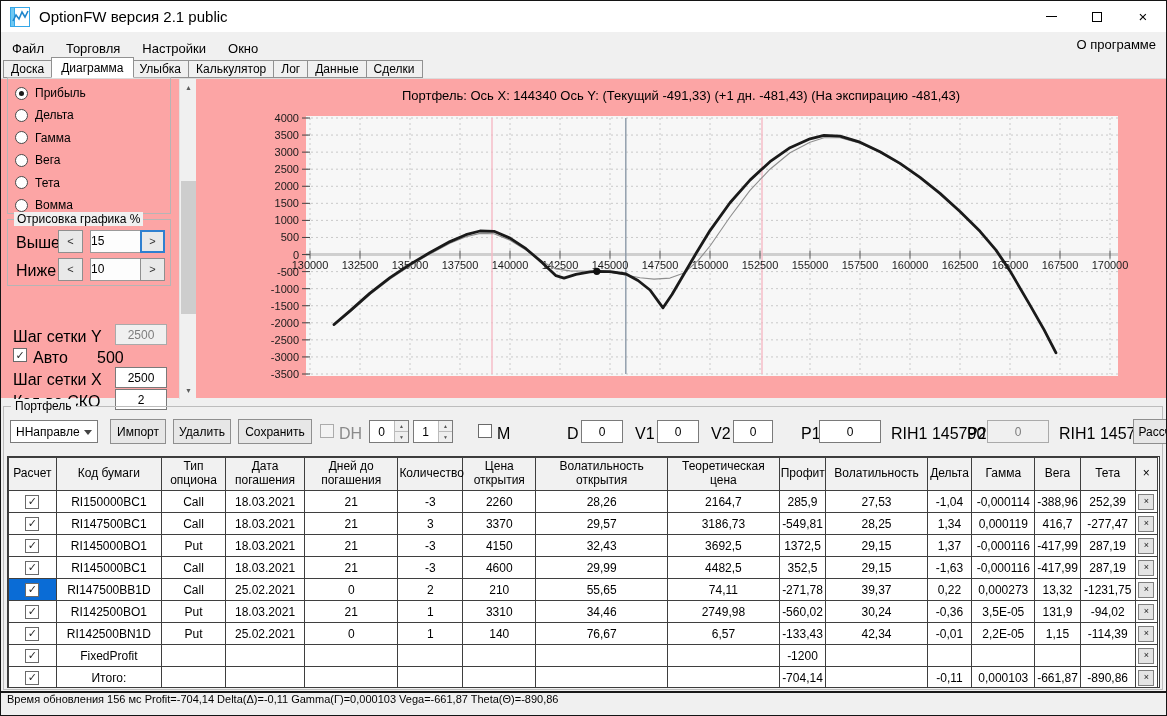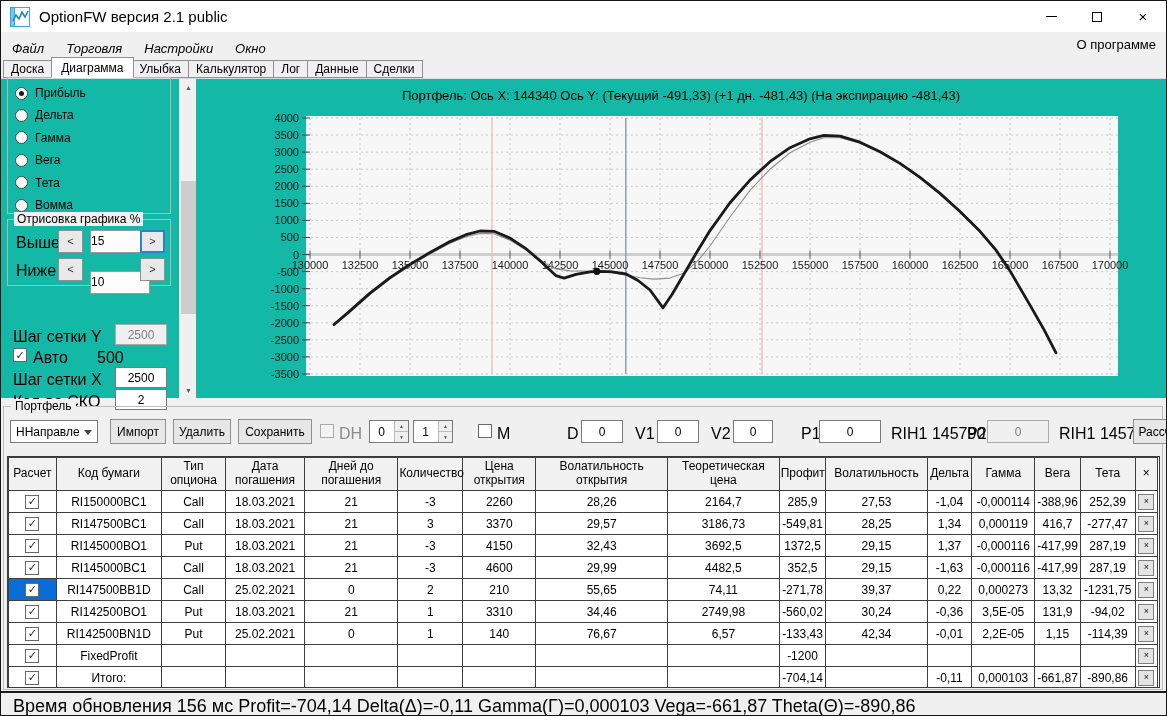--- a/index.html
+++ b/index.html
@@ -10,29 +10,29 @@
   .appicon{margin-left:9px;width:20px;height:20px;display:inline-flex;}
   .title{margin-left:9px;font-size:15px;color:#000;}
   .tbtns{position:absolute;right:0;top:0;height:31px;display:flex;}
   .tbtn{width:46px;height:31px;display:flex;align-items:center;justify-content:center;cursor:default;}
   .min-glyph{width:11px;height:0;border-top:1px solid #000;display:inline-block;}
   .max-glyph{width:10px;height:10px;border:1px solid #000;display:inline-block;}
   .close-glyph{font-size:15px;color:#000;line-height:1;}
   
   .menubar{position:absolute;top:31px;left:0;right:0;height:25px;background:#f0f0f0;display:flex;align-items:center;font-size:13px;}
   #menu-items{display:flex;height:100%;}
-  .menu-item{padding:16px 11px;display:flex;align-items:center;font-style:italic;}
+  .menu-item{padding:16px 11px;display:flex;align-items:center;}
   .menu-right{margin-left:auto;padding:0 10px;display:flex;align-items:center;height:100%;}
   
   .tabbar{position:absolute;top:56px;left:0;right:0;height:21px;display:flex;align-items:flex-end;padding-left:2px;}
   .tab{height:18px;background:#f0f0f0;border:1px solid #919191;border-left-width:0;padding:0 7px;font-size:12px;display:flex;align-items:center;color:#000;}
   .tab:first-child{border-left-width:1px;margin-top:36px;}
   .tab.active{height:21px;background:#fff;border-left-width:1px;border-bottom:1px solid #fff;position:relative;z-index:2;margin:0 -1px;padding:0 9px;}
   
-  .main{position:absolute;top:77px;left:0;right:0;height:320px;background:#14b8a6;border-top:1px solid #dcdcdc;}
+  .main{position:absolute;top:77px;left:0;right:0;height:320px;background:#fca5a5;border-top:1px solid #dcdcdc;}
   .leftpanel{position:absolute;left:0;top:0;width:178px;height:320px;font-size:12px;}
   .groupbox{position:absolute;border:1px solid #b5b5b5;}
   .radios-box{left:6px;top:-2px;width:164px;height:137px;}
   .radio-row{position:absolute;left:7px;height:18px;display:flex;align-items:center;}
   .radio{width:13px;height:13px;border:1px solid #4a4a4a;border-radius:50%;background:#fff;display:inline-block;position:relative;}
   .radio.checked::after{content:"";position:absolute;left:3px;top:3px;width:5px;height:5px;border-radius:50%;background:#1a1a1a;}
   .radio-label{margin-left:7px;}
   .draw-box{left:6px;top:140px;width:164px;height:67px;}
   .gb-label{position:absolute;top:-8px;left:6px;background:#f0f0f0;padding:0 3px;font-size:12px;}
   .draw-row{position:absolute;left:0;height:24px;width:100%;}
@@ -71,21 +71,21 @@
   
   .tablewrap{position:absolute;left:6px;top:58px;right:6px;bottom:3px;border:1px solid #3c3c3c;background:#fff;overflow:hidden;}
   table.grid{border-collapse:collapse;table-layout:fixed;width:1150px;}
   table.grid th{background:#f1f1f1;border:1px solid #3f3f3f;font-weight:normal;font-size:12px;height:33px;line-height:1.15;padding:0 1px;text-align:center;}
   table.grid td{border:1px solid #3f3f3f;font-size:12px;height:22px;text-align:center;padding:0 2px;background:#fff;overflow:hidden;white-space:nowrap;}
   td.profit-green{background:#9de69d;}
   td.profit-red{background:#ffafbc;}
   td.chk-cell.sel{background:#0a6cd6;}
   .xbtn{width:16px;height:16px;background:#e4e4e4;border:1px solid #7f7f7f;font-size:9px;line-height:13px;padding:0;color:#222;}
   
-  .statusbar{position:absolute;left:0;right:0;top:690px;height:26px;background:#f0f0f0;border-top:2px solid #191919;display:flex;align-items:flex-end;font-size:18px;padding-left:12px;}
+  .statusbar{position:absolute;left:0;right:0;top:690px;height:26px;background:#f0f0f0;border-top:2px solid #191919;display:flex;align-items:flex-start;font-size:11px;padding-left:6px;}
 </style>
 </head>
 <body>
 
 <div class="win">
 
   <div class="titlebar">
     <span class="appicon">
       <svg width="20" height="20" viewBox="0 0 20 20">
         <rect x="0.5" y="0.5" width="19" height="19" fill="#ffffff" stroke="#35a7e8"></rect>
@@ -161,21 +161,21 @@
         <span class="gb-label">Отрисовка графика %</span>
         <div class="draw-row" style="top:9px;">
           <span class="lbl abs" style="left:8px;top:5px;">Выше</span>
           <button class="stepbtn" style="left:50px;top:1px;">&lt;</button>
           <span class="valbox" style="left:82px;top:1px;">15</span>
           <button class="stepbtn focus" style="left:132px;top:1px;">&gt;</button>
         </div>
         <div class="draw-row" style="top:37px;">
           <span class="lbl abs" style="left:8px;top:5px;">Ниже</span>
           <button class="stepbtn" style="left:50px;top:1px;">&lt;</button>
-          <span class="valbox" style="left:82px;top:1px;margin-top:13px;">10</span>
+          <span class="valbox" style="left:82px;top:1px;">10</span>
           <button class="stepbtn" style="left:132px;top:1px;">&gt;</button>
         </div>
       </div>
       <span class="lbl abs" style="left:12px;top:249px;">Шаг сетки Y</span>
       <span class="textbox disabled" style="left:114px;top:245px;width:52px;height:21px;">2500</span>
       <span class="checkbox" style="position:absolute;left:12px;top:269px;">
           <span class="check-glyph">✓</span>
         </span>
       <span class="lbl abs" style="left:32px;top:270px;">Авто</span>
       <span class="lbl abs" style="left:96px;top:270px;">500</span>

